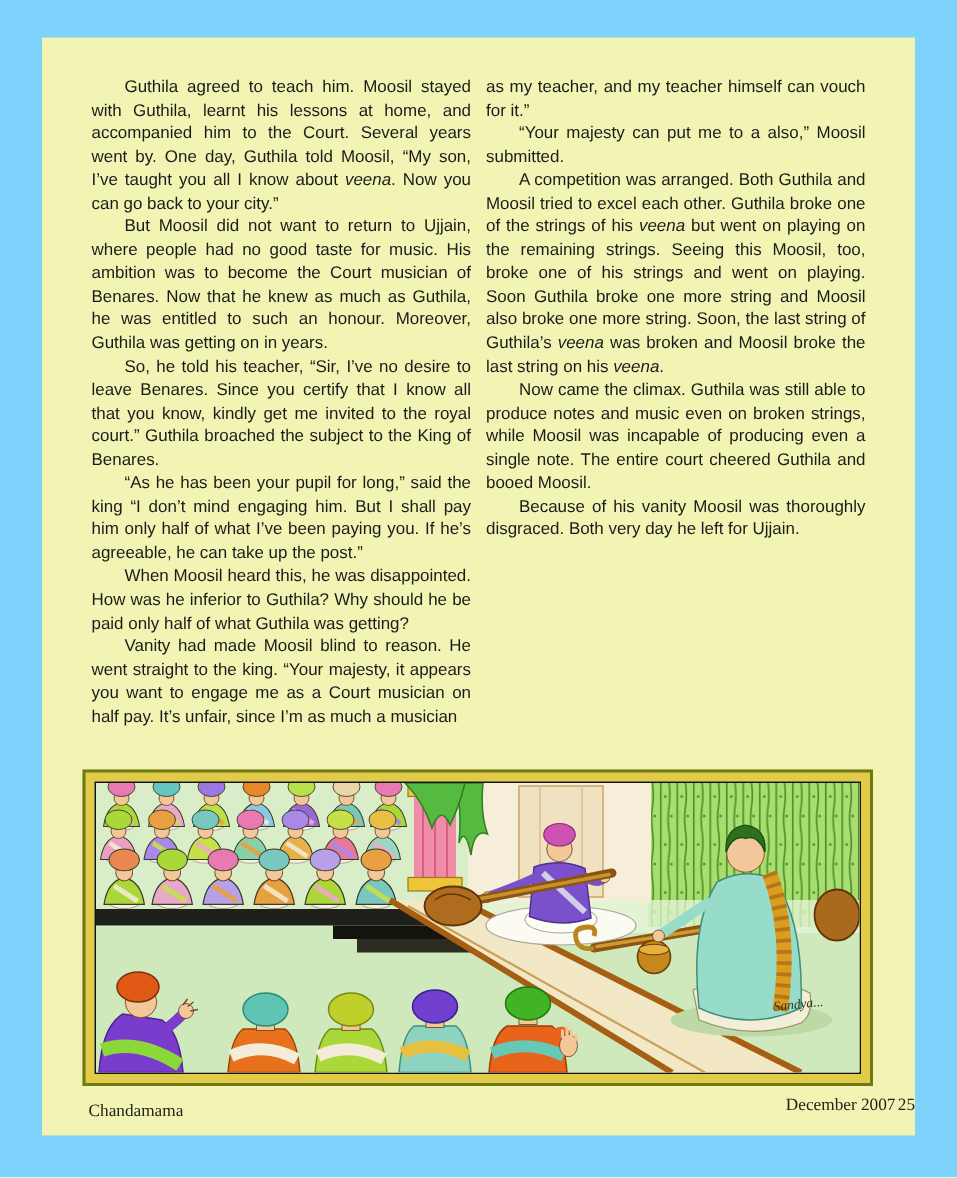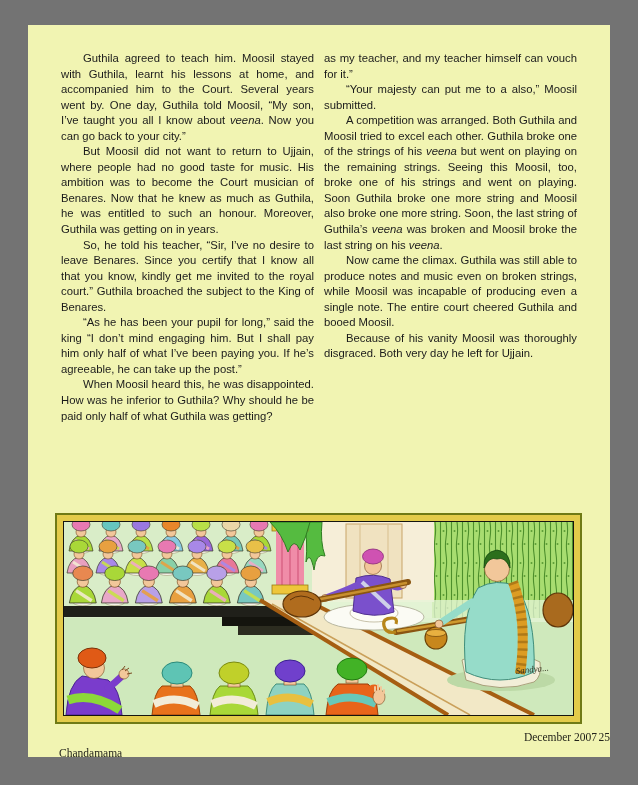--- a/index.html
+++ b/index.html
@@ -1,28 +1,28 @@
 <!DOCTYPE html>
 <html><head>
 <meta charset="utf-8">
 <style>
   html,body{margin:0;padding:0;background:#ffffff;}
-  .stage{position:relative;width:638px;height:785px;background:#737373;overflow:hidden;
+  .stage{position:relative;width:638px;height:785px;background:#7dd3fc;overflow:hidden;
          font-family:"Liberation Sans",sans-serif;}
   .paper{position:absolute;left:28px;top:25px;width:582px;height:732px;background:#f1f4b2;}
   .col{position:absolute;top:26px;width:253px;color:#1b1b1b;font-size:11.3px;line-height:15.55px;
        text-align:justify;}
   .col p{margin:0;text-indent:22px;}
   .col p.noindent{text-indent:0;}
   .col .ital{font-style:italic;}
   .col-left{left:33px;}
   .col-right{left:296px;}
   .footer{position:absolute;left:0;top:706px;width:582px;height:20px;
           font-family:"Liberation Serif",serif;font-size:11.5px;color:#23231b;}
-  .footer .f-left{position:absolute;left:31px;top:16px;}
+  .footer .f-left{position:absolute;left:31px;top:4px;}
   .footer .f-center{position:absolute;left:0;width:582px;text-align:right;top:0;}
   .footer .f-right{position:absolute;right:13px;top:0;}
   .frame{position:absolute;left:27px;top:488px;width:527px;height:211px;box-sizing:border-box;
          border:2px solid #6f7a16;background:#e3cb4a;padding:6px;}
   .art{width:100%;height:100%;box-sizing:border-box;border:1px solid #15150f;background:#d9edc8;}
   .art svg{display:block;width:100%;height:100%;}
   
   .turb{fill:var(--t,#e879b2);stroke:#3a3a2a;stroke-width:.6;}
   .face{fill:#f2c79a;stroke:#7a4a20;stroke-width:.6;}
   .robe{fill:var(--r,#a9d838);stroke:#3a3a2a;stroke-width:.7;}
@@ -34,20 +34,21 @@
 
 <div class="stage">
   <div class="paper">
 
     <div class="col col-left">
         <p><span>Guthila agreed to teach him. Moosil stayed with Guthila, learnt his lessons at home, and accompanied him to the Court. Several years went by. One day, Guthila told Moosil, “My son, I’ve taught you all I know about </span><span class="ital">veena</span><span>. Now you can go back to your city.”</span></p>
         <p><span>But Moosil did not want to return to Ujjain, where people had no good taste for music. His ambition was to become the Court musician of Benares. Now that he knew as much as Guthila, he was entitled to such an honour. Moreover, Guthila was getting on in years.</span></p>
         <p><span>So, he told his teacher, “Sir, I’ve no desire to leave Benares. Since you certify that I know all that you know, kindly get me invited to the royal court.” Guthila broached the subject to the King of Benares.</span></p>
         <p><span>“As he has been your pupil for long,” said the king “I don’t mind engaging him. But I shall pay him only half of what I’ve been paying you. If he’s agreeable, he can take up the post.”</span></p>
         <p><span>When Moosil heard this, he was disappointed. How was he inferior to Guthila? Why should he be paid only half of what Guthila was getting?</span></p>
+        <p><span>Vanity had made Moosil blind to reason. He went straight to the king. “Your majesty, it appears you want to engage me as a Court musician on half pay. It’s unfair, since I’m as much a musician</span></p>
       </div>
     <div class="col col-right">
         <p class="noindent"><span>as my teacher, and my teacher himself can vouch for it.”</span></p>
         <p><span>“Your majesty can put me to a also,” Moosil submitted.</span></p>
         <p><span>A competition was arranged. Both Guthila and Moosil tried to excel each other. Guthila broke one of the strings of his </span><span class="ital">veena</span><span> but went on playing on the remaining strings. Seeing this Moosil, too, broke one of his strings and went on playing. Soon Guthila broke one more string and Moosil also broke one more string. Soon, the last string of Guthila’s </span><span class="ital">veena</span><span> was broken and Moosil broke the last string on his </span><span class="ital">veena</span><span>.</span></p>
         <p><span>Now came the climax. Guthila was still able to produce notes and music even on broken strings, while Moosil was incapable of producing even a single note. The entire court cheered Guthila and booed Moosil.</span></p>
         <p><span>Because of his vanity Moosil was thoroughly disgraced. Both very day he left for Ujjain.</span></p>
       </div>
 
     <div class="frame">

